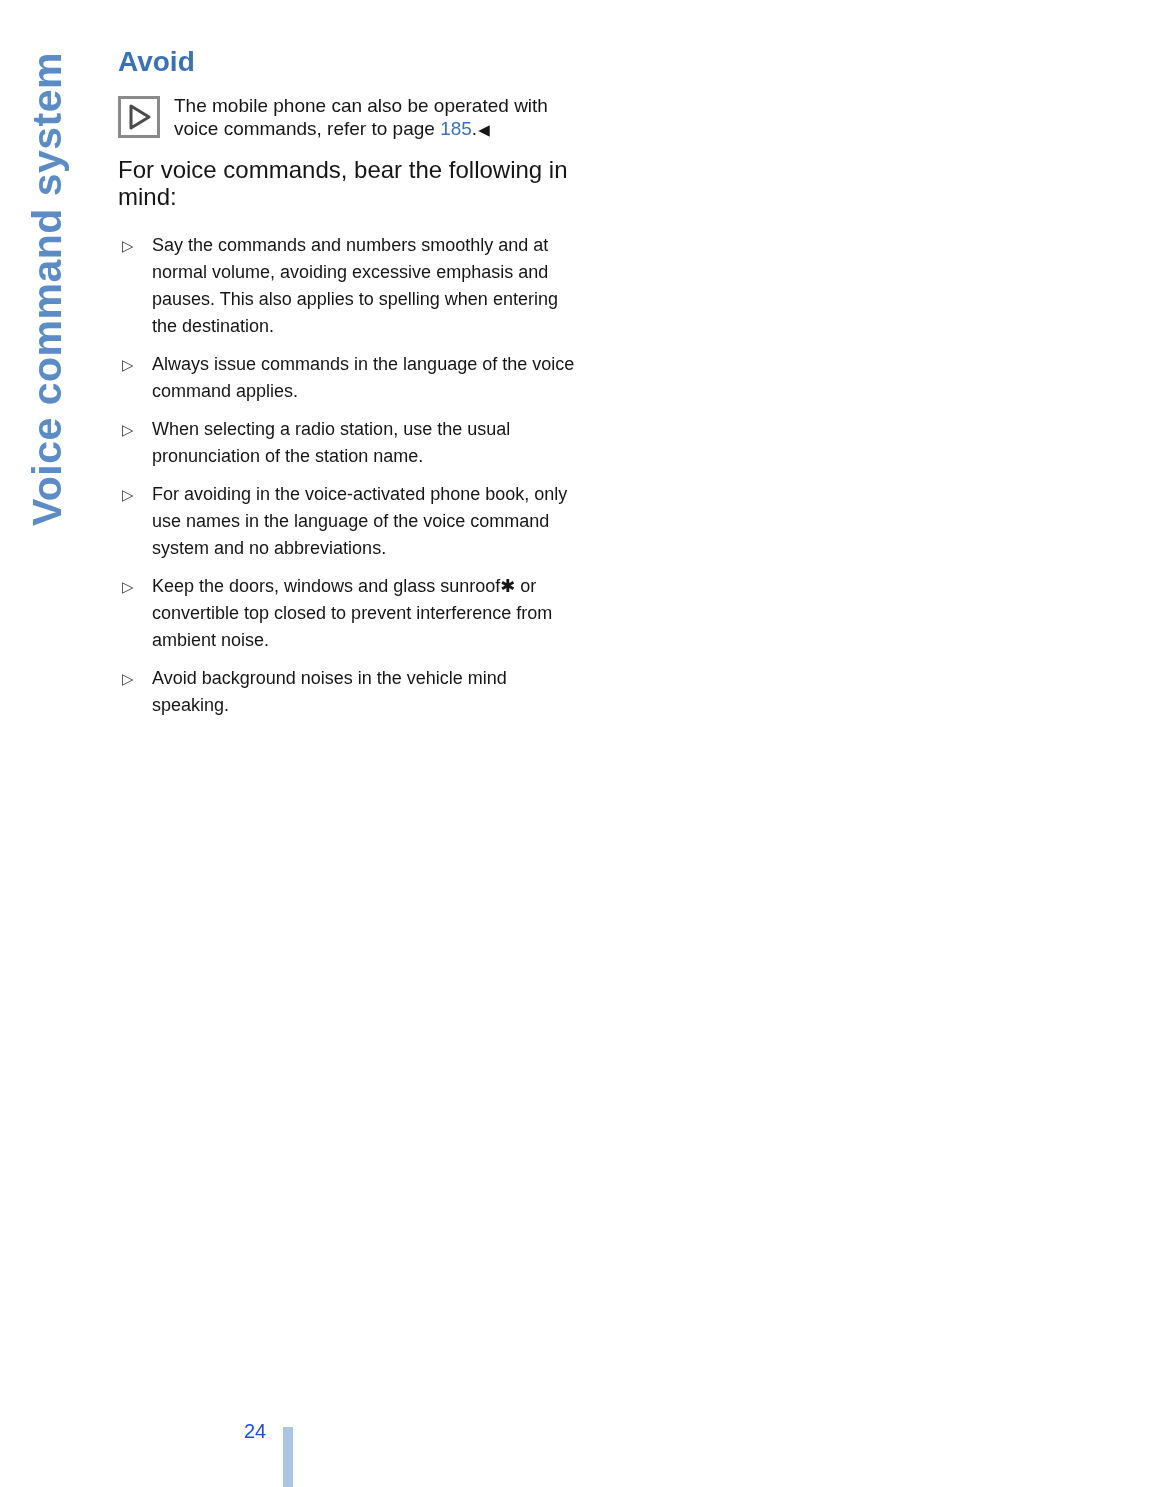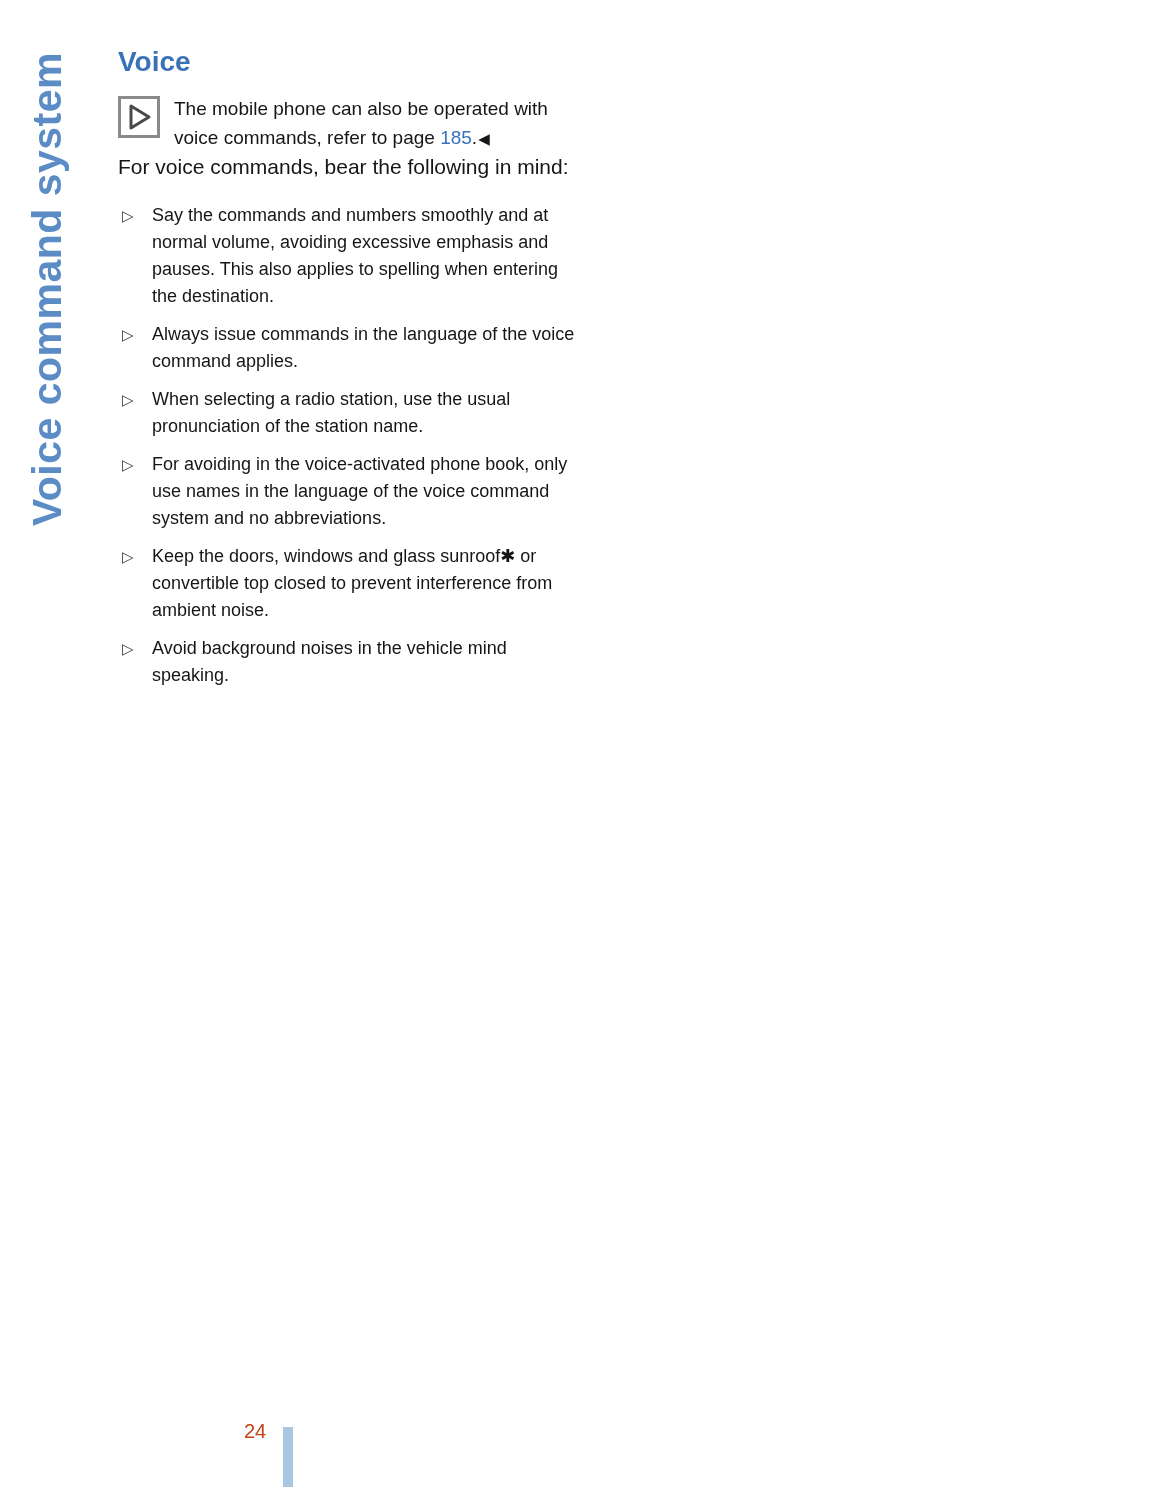--- a/index.html
+++ b/index.html
@@ -32,75 +32,76 @@
     width: 468px;
   }
   .heading {
     font-size: 28px;
     font-weight: bold;
     color: #3a72b8;
     margin-bottom: 16px;
   }
   .note {
     font-size: 19px;
-    line-height: 29px;
+    line-height: 23px;
   }
   .note::after { content: ""; display: block; clear: both; }
   .note-icon {
     float: left;
     margin: 2px 14px 4px 0;
     width: 42px;
     height: 42px;
   }
   .page-link { color: #3a72b8; text-decoration: none; cursor: pointer; }
   .end-marker { font-size: 15px; color: #161616; margin-left: 1px; }
   .intro {
-    font-size: 21px;
+    font-size: 24px;
     line-height: 27px;
+    margin-top: 14px;
   }
   .bullets { margin-top: 22px; }
   .bullet { display: flex; margin-bottom: 11px; }
   .marker {
     flex: 0 0 34px;
     padding-left: 4px;
     font-size: 15px;
     line-height: 27px;
     color: #3c3c3c;
   }
   .bullet-text {
     flex: 1;
     font-size: 18px;
     line-height: 27px;
   }
   .footer-num {
     position: absolute;
     left: 244px;
     top: 1420px;
     font-size: 20px;
-    color: #c2410c;
+    color: #1d4ed8;
   }
   .edge-bar {
     position: absolute;
     left: 283px;
     top: 1427px;
     width: 10px;
     height: 60px;
     background: #a9c6e3;
   }
 </style>
 </head>
 <body>
 
 <div class="page">
 
   <div class="sidebar-title">Voice command system</div>
 
   <div class="main">
 
-    <h1 class="heading">Voice</h1>
+    <h1 class="heading">Avoid</h1>
 
     <p class="note">
       <span class="note-icon">
         <svg width="42" height="42" viewBox="0 0 42 42" aria-hidden="true">
           <rect x="1.5" y="1.5" width="39" height="39" fill="none" stroke="#8a8a8a" stroke-width="3"></rect>
           <path d="M13 10 L31 21 L13 32 Z" fill="none" stroke="#4a4a4a" stroke-width="3" stroke-linejoin="round"></path>
         </svg>
       </span><span>The mobile phone can also be operated with voice commands, refer to page </span><a class="page-link">185</a><span>.</span><span class="end-marker">◀</span>
     </p>
 

